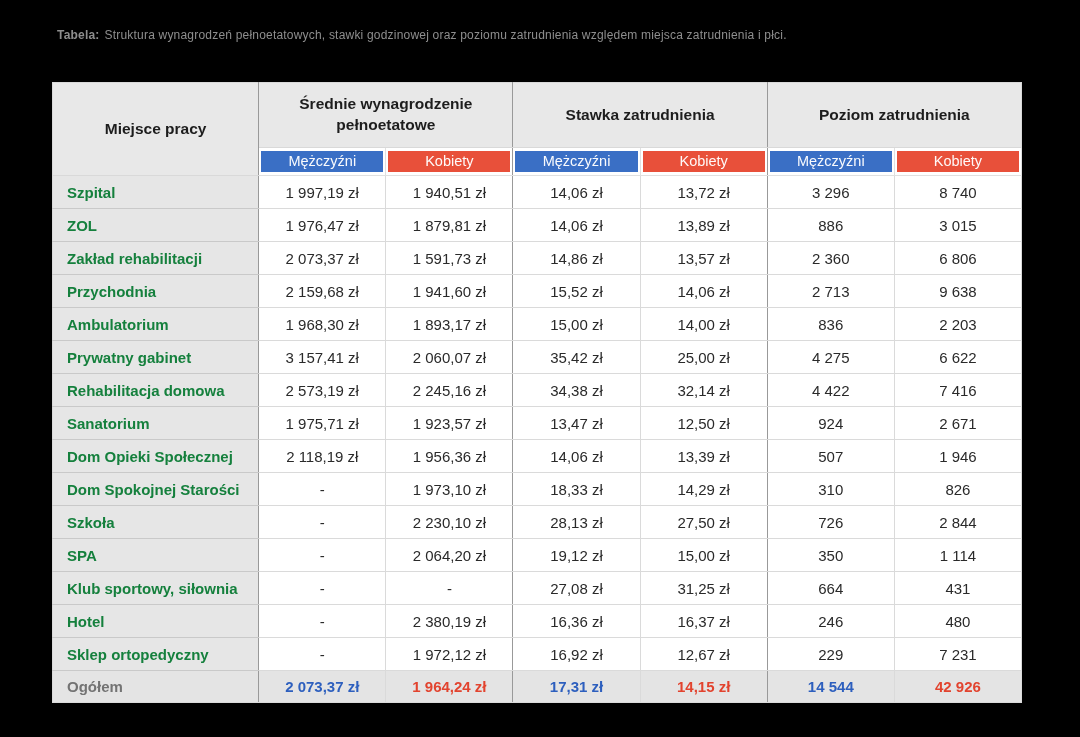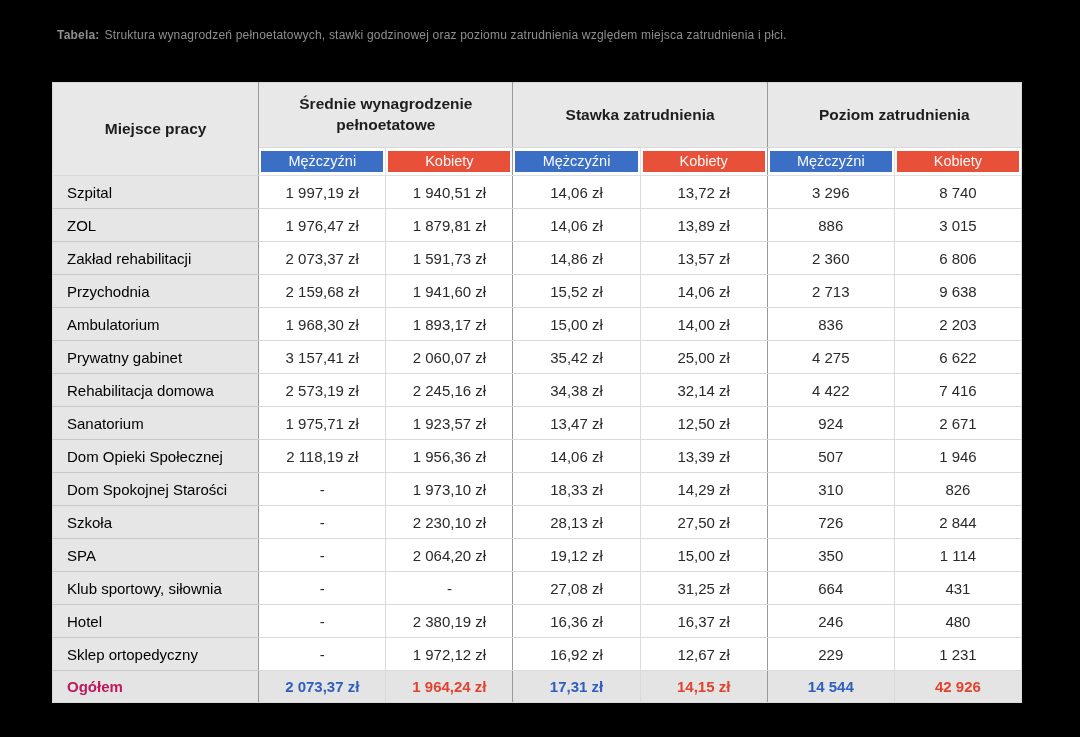--- a/index.html
+++ b/index.html
@@ -56,36 +56,36 @@
     height:21px;line-height:21px;text-align:center;
     font-size:14.5px;font-weight:400;color:rgba(255,255,255,.97);
   }
   .band-fill.male{background:var(--male-accent);}
   .band-fill.female{background:var(--female-accent);}
   
   tbody tr{height:33px;}
   tbody th,tbody td{border:1px solid #dadada;vertical-align:middle;}
   tbody th.rowlabel{
     background:var(--label-col-bg);border-bottom:1px solid #c9c9c9;
-    text-align:left;padding-left:14px;font-weight:400;
-    font-size:15px;color:#000000;
+    text-align:left;padding-left:14px;font-weight:700;
+    font-size:15px;color:#15803d;
   }
   tbody td.val{
     text-align:center;font-size:15px;color:#2a2a2a;background:#fff;
     padding:0 6px;
   }
   
   tfoot tr{height:32px;}
   tfoot th,tfoot td{
     background:var(--total-row-bg);
     border:1px solid #dadada;border-top:1px solid #b2b2b2;
     font-weight:700;font-size:15px;vertical-align:middle;
   }
   tfoot th.rowlabel{
-    text-align:left;padding-left:14px;color:#be185d;
+    text-align:left;padding-left:14px;color:#737373;
   }
   tfoot td.val{text-align:center;}
   tfoot td.total-male{color:var(--male-text);}
   tfoot td.total-female{color:var(--female-text);}
 </style>
 </head>
 <body>
 
 <div class="caption">
   <span class="caption-prefix">Tabela:</span><span>Struktura wynagrodzeń pełnoetatowych, stawki godzinowej oraz poziomu zatrudnienia względem miejsca zatrudnienia i płci.</span>
@@ -256,21 +256,21 @@
         <td class="val">246</td>
         <td class="val">480</td>
       </tr>
       <tr>
         <th class="rowlabel gsep" scope="row">Sklep ortopedyczny</th>
         <td class="val">-</td>
         <td class="val gsep">1 972,12 zł</td>
         <td class="val">16,92 zł</td>
         <td class="val gsep">12,67 zł</td>
         <td class="val">229</td>
-        <td class="val">1 231</td>
+        <td class="val">7 231</td>
       </tr>
     </tbody>
   <tfoot>
     <tr>
       <th class="rowlabel gsep">Ogółem</th>
       <td class="val total-male">2 073,37 zł</td>
       <td class="val total-female gsep">1 964,24 zł</td>
       <td class="val total-male">17,31 zł</td>
       <td class="val total-female gsep">14,15 zł</td>
       <td class="val total-male">14 544</td>

